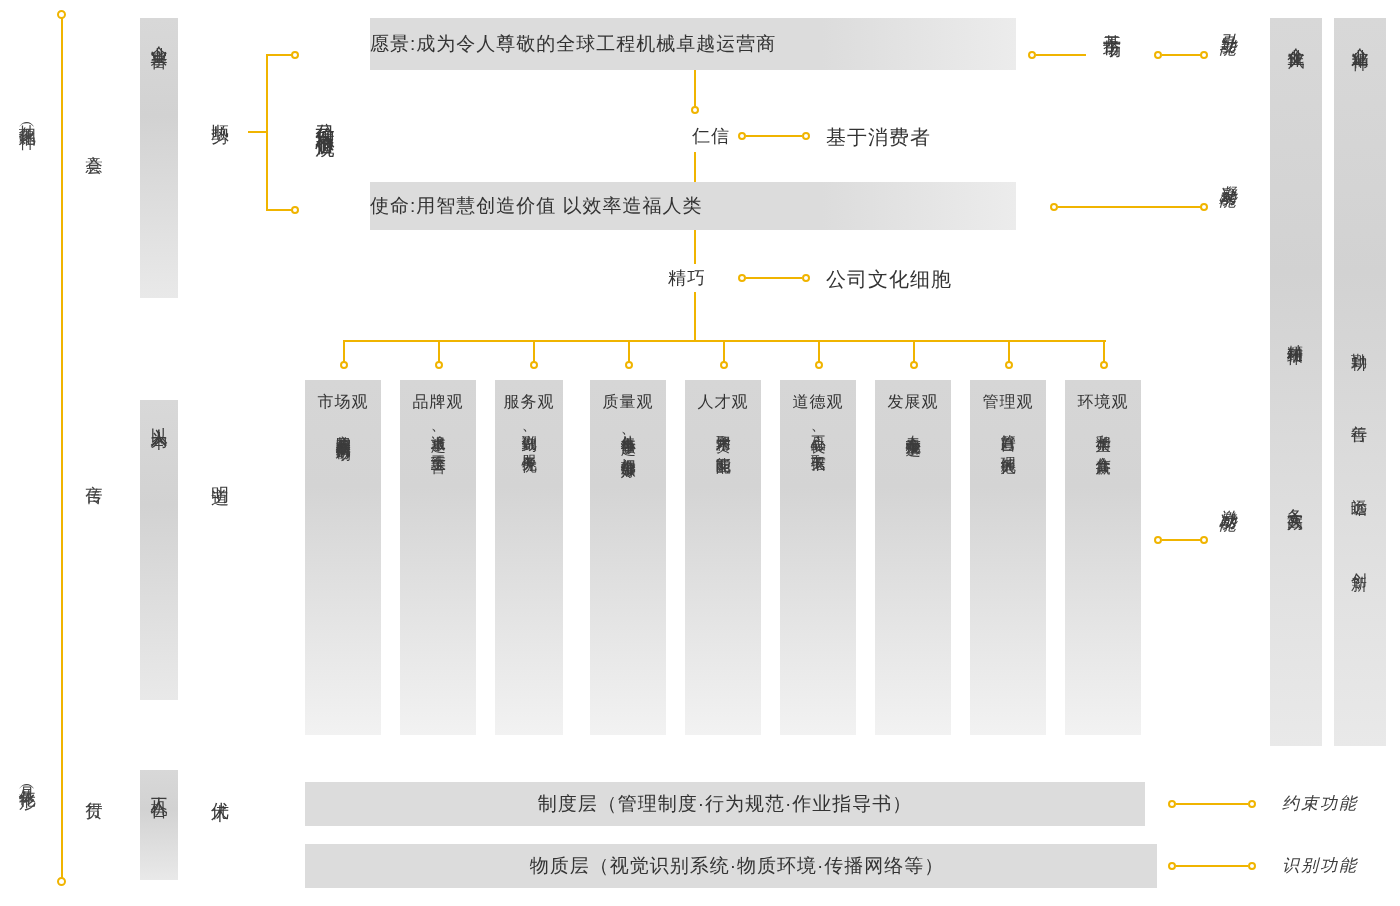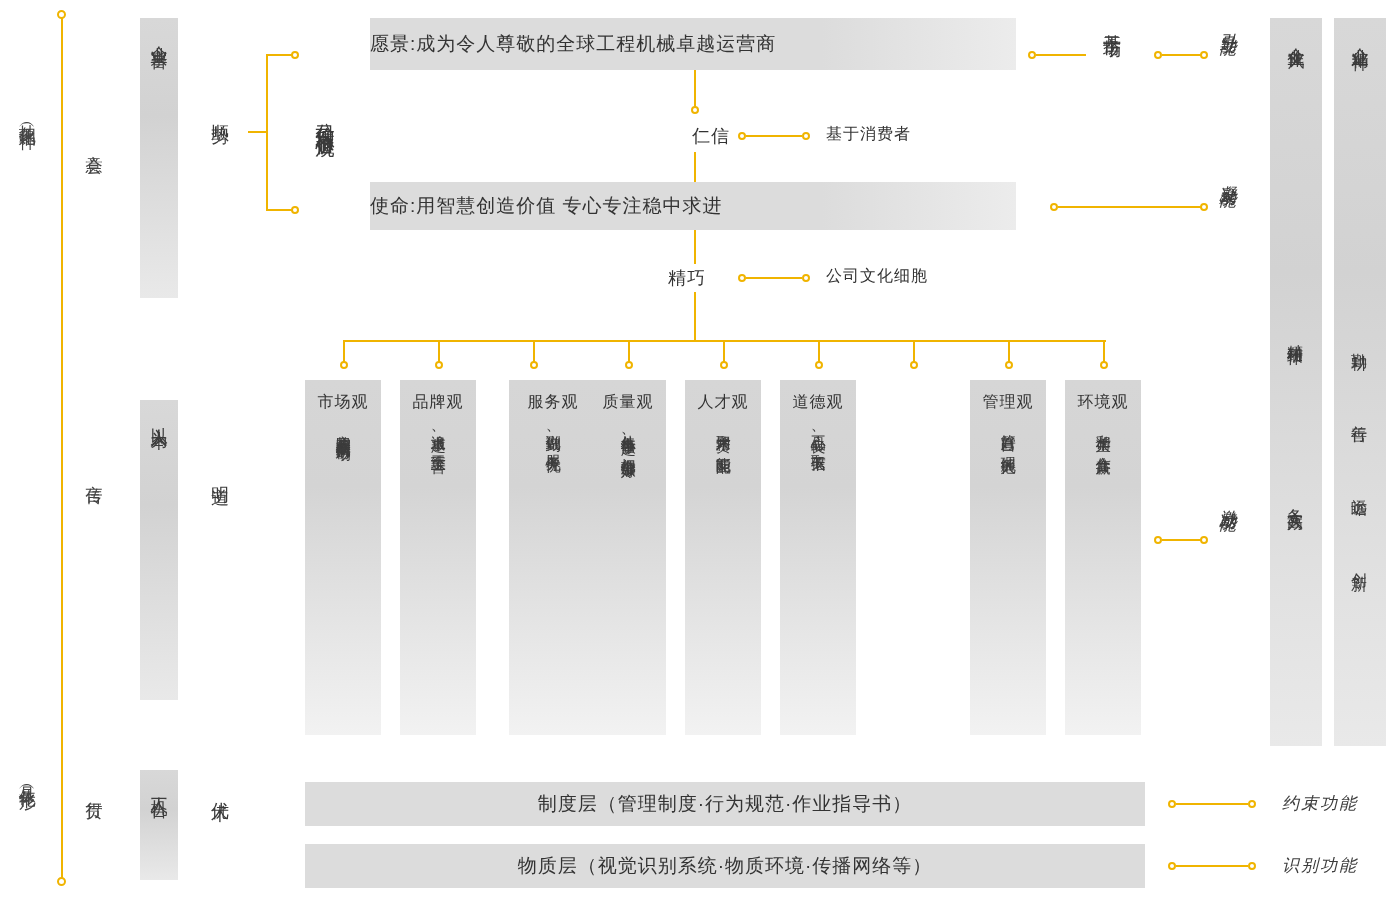--- a/index.html
+++ b/index.html
@@ -113,21 +113,21 @@
   }
 
   
   .node-text {
     font-size: 18px;
     color: #333;
     letter-spacing: 1px;
     white-space: nowrap;
   }
   .side-text {
-    font-size: 16px;
+    font-size: 20px;
     color: #333;
     letter-spacing: 1px;
     white-space: nowrap;
   }
 
   
   .hline { background: #f0b400; height: 2px; }
   .vline { background: #f0b400; width: 2px; }
 
   .fn-label {
@@ -247,21 +247,21 @@
     <span>仁信</span>
   </div>
   <div class="abs dot-sm" style="left:738px; top:132px;"></div>
   <div class="abs hline" style="left:746px; top:135px; width:56px;"></div>
   <div class="abs dot-sm" style="left:802px; top:132px;"></div>
   <div class="abs side-text" style="left:826px; top:124px;">
     <span>基于消费者</span>
   </div>
 
   <div class="abs banner" style="left:370px; top:182px; width:646px; height:48px;">
-    <span>使命:用智慧创造价值   专心专注稳中求进</span>
+    <span>使命:用智慧创造价值   以效率造福人类</span>
   </div>
   <div class="abs vline" style="left:694px; top:152px; height:30px;"></div>
 
   <div class="abs dot-sm" style="left:1050px; top:203px;"></div>
   <div class="abs hline" style="left:1058px; top:206px; width:144px;"></div>
   <div class="abs dot-sm" style="left:1200px; top:203px;"></div>
   <div class="abs" style="left:1216px; top:166px;">
     <span class="vtext fn-label">凝聚功能</span>
   </div>
 
@@ -299,35 +299,39 @@
   <div class="abs dot-sm" style="left:1100px; top:361px;"></div>
 
   <div class="abs vcard" style="left:305px; top:380px; width:76px; height:355px;">
     <span class="vcard-title">市场观</span>
     <span class="vcard-body vtext">客户的需求就是我们的市场</span>
   </div>
   <div class="abs vcard" style="left:400px; top:380px; width:76px; height:355px;">
     <span class="vcard-title">品牌观</span>
     <span class="vcard-body vtext">追求卓越、臻于至善</span>
   </div>
-  <div class="abs vcard" style="left:509px; top:380px; width:88px; height:355px;">
+  <div class="abs vcard" style="left:495px; top:380px; width:68px; height:355px;">
     <span class="vcard-title">服务观</span>
     <span class="vcard-body vtext">说到做到、服务无忧</span>
   </div>
   <div class="abs vcard" style="left:590px; top:380px; width:76px; height:355px;">
     <span class="vcard-title">质量观</span>
     <span class="vcard-body vtext">从每件小事做起、把每个细节做好</span>
   </div>
   <div class="abs vcard" style="left:685px; top:380px; width:76px; height:355px;">
     <span class="vcard-title">人才观</span>
     <span class="vcard-body vtext">聚才用贤 能岗匹配</span>
   </div>
   <div class="abs vcard" style="left:780px; top:380px; width:76px; height:355px;">
     <span class="vcard-title">道德观</span>
     <span class="vcard-body vtext">心正品良、取信天下</span>
+  </div>
+  <div class="abs vcard" style="left:875px; top:380px; width:76px; height:355px;">
+    <span class="vcard-title">发展观</span>
+    <span class="vcard-body vtext">专心专注稳中求进</span>
   </div>
   <div class="abs vcard" style="left:970px; top:380px; width:76px; height:355px;">
     <span class="vcard-title">管理观</span>
     <span class="vcard-body vtext">管好自己 理解他人</span>
   </div>
   <div class="abs vcard" style="left:1065px; top:380px; width:76px; height:355px;">
     <span class="vcard-title">环境观</span>
     <span class="vcard-body vtext">和谐共生 合作共赢</span>
   </div>
 
@@ -341,21 +345,21 @@
   <div class="abs banner2" style="left:305px; top:782px; width:840px; height:44px;">
     <span>制度层（管理制度·行为规范·作业指导书）</span>
   </div>
   <div class="abs dot-sm" style="left:1168px; top:800px;"></div>
   <div class="abs hline" style="left:1176px; top:803px; width:72px;"></div>
   <div class="abs dot-sm" style="left:1248px; top:800px;"></div>
   <div class="abs fn-label" style="left:1282px; top:792px;">
     <span>约束功能</span>
   </div>
 
-  <div class="abs banner2" style="left:305px; top:844px; width:840px; height:44px;">
+  <div class="abs banner2" style="left:305px; top:844px; width:840px; height:44px;padding-left:12px;">
     <span>物质层（视觉识别系统·物质环境·传播网络等）</span>
   </div>
   <div class="abs dot-sm" style="left:1168px; top:862px;"></div>
   <div class="abs hline" style="left:1176px; top:865px; width:72px;"></div>
   <div class="abs dot-sm" style="left:1248px; top:862px;"></div>
   <div class="abs fn-label" style="left:1282px; top:854px;">
     <span>识别功能</span>
   </div>
 
 </div>

